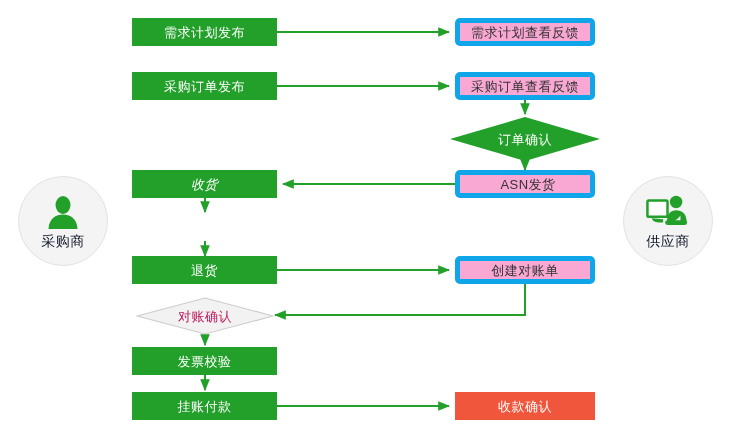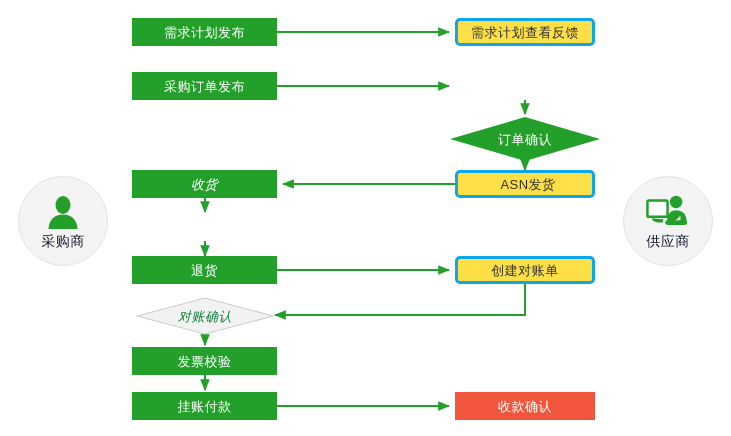--- a/index.html
+++ b/index.html
@@ -34,23 +34,23 @@
     white-space: nowrap;
     border-radius: 0;
     z-index: 3;
   }
   .node.green {
     background: #22A02A;
     color: #ffffff;
     border: 1px solid #22A02A;
   }
   .node.grey {
-    background: #fde047;
+    background: #f9a8d4;
     color: #333333;
-    border: 3px solid #0ea5e9;
+    border: 5px solid #0ea5e9;
     border-radius: 5px;
   }
   .node.red {
     background: #F0563C;
     color: #ffffff;
     border: 1px solid #F0563C;
   }
 
   
   .diamond {
@@ -64,21 +64,21 @@
     display: flex;
     align-items: center;
     justify-content: center;
     font-size: 13px;
     line-height: 1;
     letter-spacing: .5px;
     white-space: nowrap;
     z-index: 2;
   }
   .diamond.green .dlabel { color: #ffffff; }
-  .diamond.grey  .dlabel { color: #15803d; font-style: italic; }
+  .diamond.grey  .dlabel { color: #be185d; }
   .diamond svg { position: absolute; left: 0; top: 0; }
 
   
   .actor {
     position: absolute;
     width: 90px; height: 90px;
     border-radius: 50%;
     background: #f4f4f4;
     border: 1px solid #e2e2e2;
     display: flex;
@@ -204,20 +204,23 @@
   </div>
 
   <div class="node green" style="left:132px; top:392px; width:145px; height:28px;">
     <span>挂账付款</span>
   </div>
 
   <div class="node grey" style="left:455px; top:18px; width:140px; height:28px;">
     <span>需求计划查看反馈</span>
   </div>
 
+  <div class="node grey" style="left:455px; top:72px; width:140px; height:28px;">
+    <span>采购订单查看反馈</span>
+  </div>
 
   <div class="diamond green" style="left:450px; top:117px; width:150px; height:44px;">
     <svg width="150" height="44" viewBox="0 0 150 44">
       <polygon points="75,0 150,22 75,44 0,22" fill="#22A02A"></polygon>
     </svg>
     <span class="dlabel">订单确认</span>
   </div>
 
   <div class="node grey" style="left:455px; top:170px; width:140px; height:28px;padding-left:6px;">
     <span>ASN发货</span>

